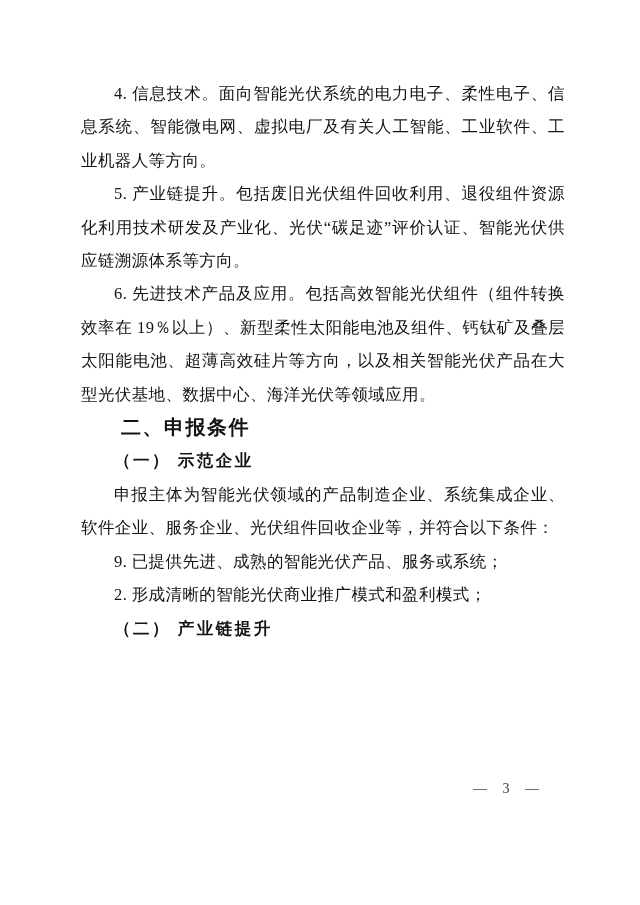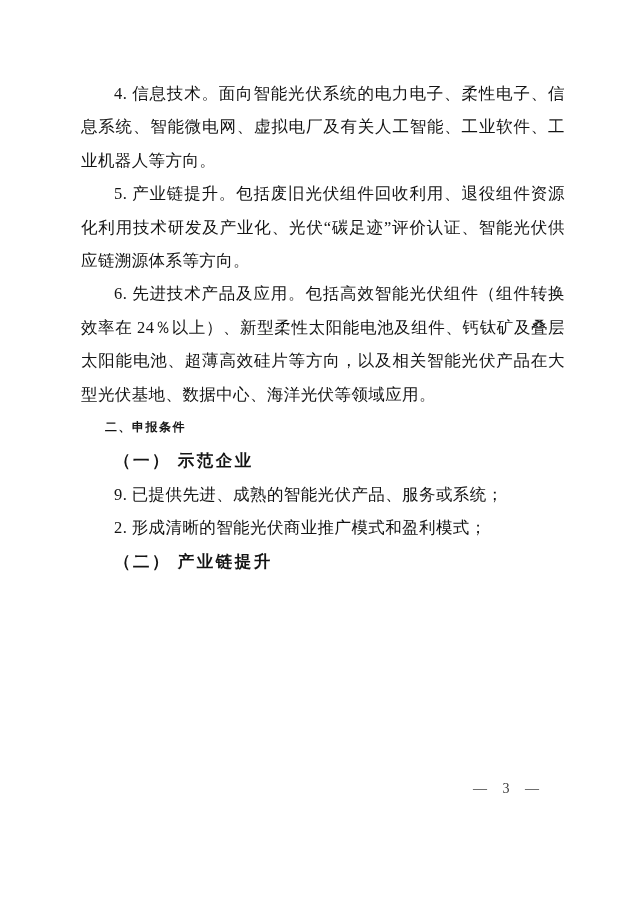--- a/index.html
+++ b/index.html
@@ -31,21 +31,21 @@
     text-align-last: left;
     text-indent: 2em;
     letter-spacing: 0.4px;
     word-break: break-all;
   }
   .para.heading1 {
     font-weight: bold;
     text-align: left;
     letter-spacing: 1.5px;
     font-family: "Liberation Sans", "DejaVu Sans", sans-serif;
-    font-size: 12px;
+    font-size: 20px;
   }
   .para.heading2 {
     font-weight: bold;
     text-align: left;
     letter-spacing: 2.5px;
   }
   .footer {
     position: absolute;
     top: 779px;
     right: 98px;
@@ -57,21 +57,22 @@
     font-family: "Liberation Serif", "DejaVu Serif", serif;
   }
 </style>
 </head>
 <body>
 
 <div class="doc">
   <div class="content">
       <p class="para body">4. 信息技术。面向智能光伏系统的电力电子、柔性电子、信息系统、智能微电网、虚拟电厂及有关人工智能、工业软件、工业机器人等方向。</p>
       <p class="para body">5. 产业链提升。包括废旧光伏组件回收利用、退役组件资源化利用技术研发及产业化、光伏“碳足迹”评价认证、智能光伏供应链溯源体系等方向。</p>
-      <p class="para body">6. 先进技术产品及应用。包括高效智能光伏组件（组件转换效率在 24％以上）、新型柔性太阳能电池及组件、钙钛矿及叠层太阳能电池、超薄高效硅片等方向，以及相关智能光伏产品在大型光伏基地、数据中心、海洋光伏等领域应用。</p>
+      <p class="para body">6. 先进技术产品及应用。包括高效智能光伏组件（组件转换效率在 19％以上）、新型柔性太阳能电池及组件、钙钛矿及叠层太阳能电池、超薄高效硅片等方向，以及相关智能光伏产品在大型光伏基地、数据中心、海洋光伏等领域应用。</p>
       <p class="para heading1">二、申报条件</p>
       <p class="para heading2">（一） 示范企业</p>
+      <p class="para body">申报主体为智能光伏领域的产品制造企业、系统集成企业、软件企业、服务企业、光伏组件回收企业等，并符合以下条件：</p>
       <p class="para body">9. 已提供先进、成熟的智能光伏产品、服务或系统；</p>
       <p class="para body">2. 形成清晰的智能光伏商业推广模式和盈利模式；</p>
       <p class="para heading2">（二） 产业链提升</p>
     </div>
   <div class="footer">— 3 —</div>
 </div>
 
 </body></html>

